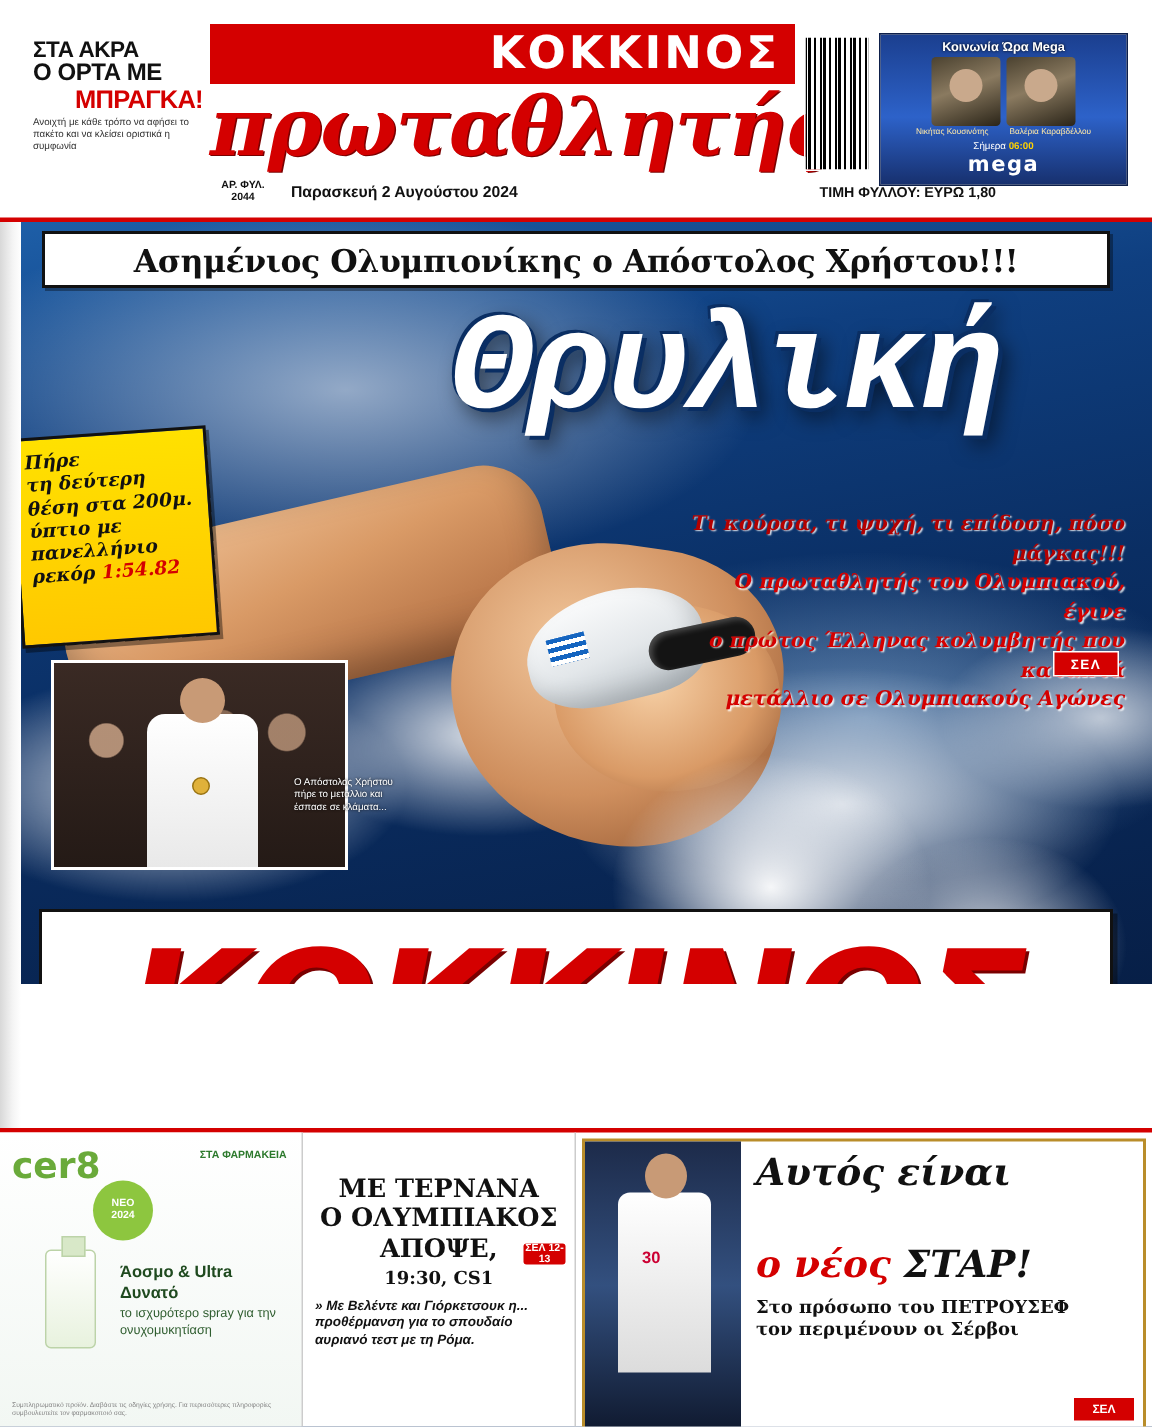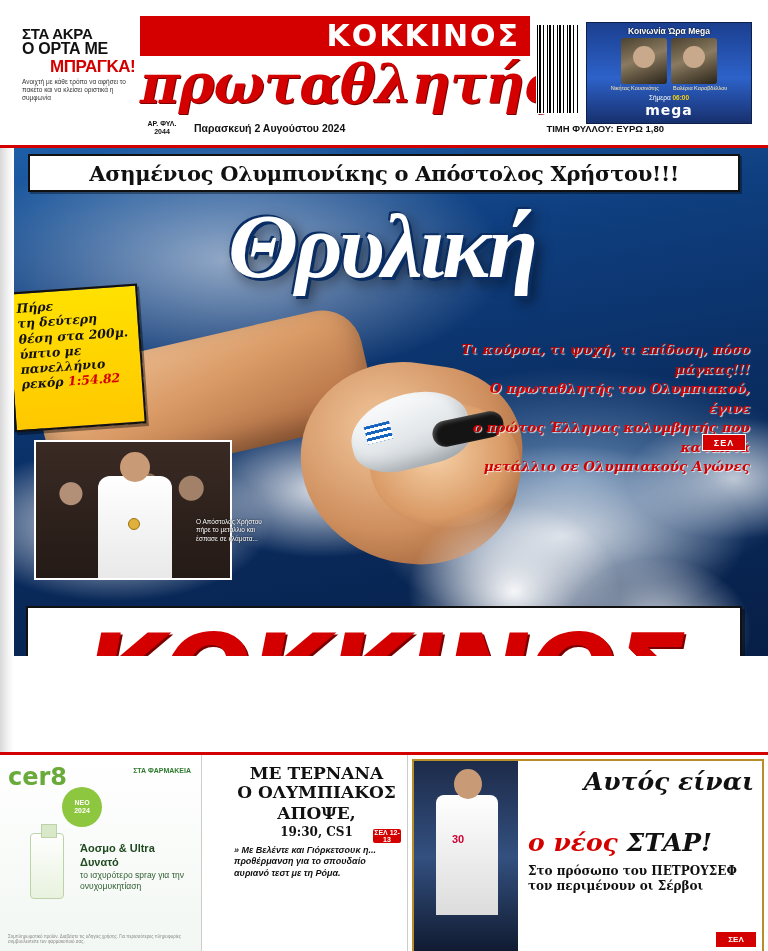--- a/index.html
+++ b/index.html
@@ -228,24 +228,24 @@
     letter-spacing: -0.3px;
   }
 
   .thryliki {
     position: absolute; top: 55px; left: 228px;
     width: 510px;
     font-size: 92px;
     font-weight: bold;
     font-style: italic;
     color: #ffffff;
-    text-align: left;
+    text-align: center;
     line-height: 0.95;
     letter-spacing: -3px;
-    font-family: Liberation Serif, serif;
+    font-family: Liberation Mono, monospace;
     text-shadow:
       3px 3px 0 #0a2e63,
       -2px -2px 0 #0a2e63,
       5px 6px 14px rgba(0,0,0,0.6);
   }
 
   
   .yellow-box {
     position: absolute; left: 10px; top: 140px;
     width: 132px; height: 140px;
@@ -391,25 +391,24 @@
     font-size: 8.5px; color: #2f5d2f; line-height: 1.3;
   }
   .cer8-txt b { font-size: 11px; color: #1f4a1f; }
   .cer8-fine {
     position: absolute; left: 8px; bottom: 6px; width: 186px;
     font-size: 4.5px; color: #888; line-height: 1.25;
   }
 
   .mid-ad {
     width: 182px; height: 100%;
-    padding: 8px 8px;
+    padding: 28px 8px;
     text-align: center;
     border-right: 1px solid #ccc;
     position: relative;
-    margin-left: 24px;
   }
   .mid-ad .l1 { font-size: 17px; font-weight: bold; color: #111; font-family:"DejaVu Serif", serif; }
   .mid-ad .l2 { font-size: 17px; font-weight: bold; color: #111; font-family:"DejaVu Serif", serif; line-height:1.15; }
   .mid-ad .l3 { font-size: 17px; font-weight: bold; color: #111; font-family:"DejaVu Serif", serif; }
   .mid-ad .time {
     font-size: 12px; font-weight: bold; color: #111; margin-top: 2px;
     font-family:"DejaVu Serif", serif;
   }
   .mid-ad .body {
     margin-top: 6px; font-size: 9px; color: #111; line-height: 1.32; text-align: left;
@@ -452,21 +451,20 @@
     color: #c03; font-size: 11px; font-weight: bold;
   }
   .ra-text {
     flex: 1; padding: 8px 8px 8px 10px;
     position: relative;
   }
   .ra-l1 {
     font-size: 25px; font-weight: bold; color: #111;
     font-style: italic; font-family:"DejaVu Serif", serif;
     line-height: 1.05;
-    text-align: right;
   }
   .ra-l2 {
     font-size: 25px; font-weight: bold; color: #d40000;
     font-style: italic; font-family:"DejaVu Serif", serif;
     line-height: 1.05;
     margin-top: 35px;
   }
   .ra-l2 .blk { color: #111; }
   .ra-sub {
     margin-top: 7px;

